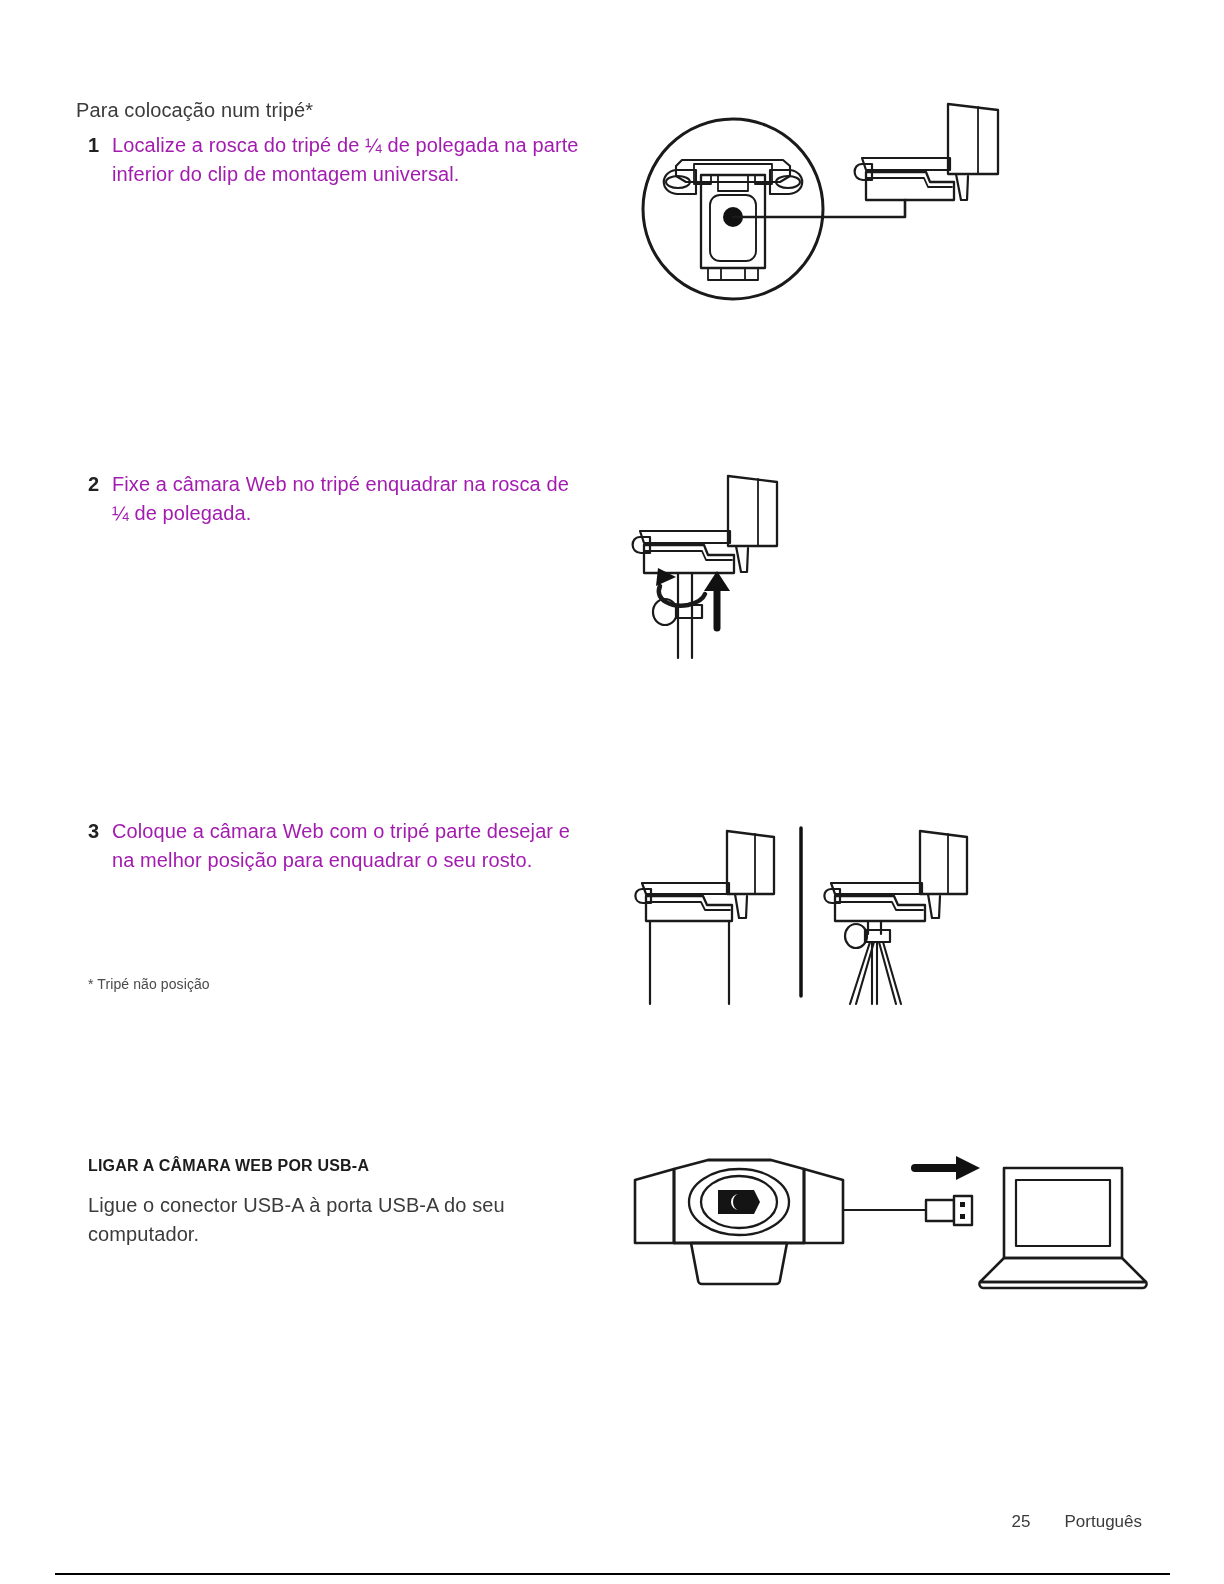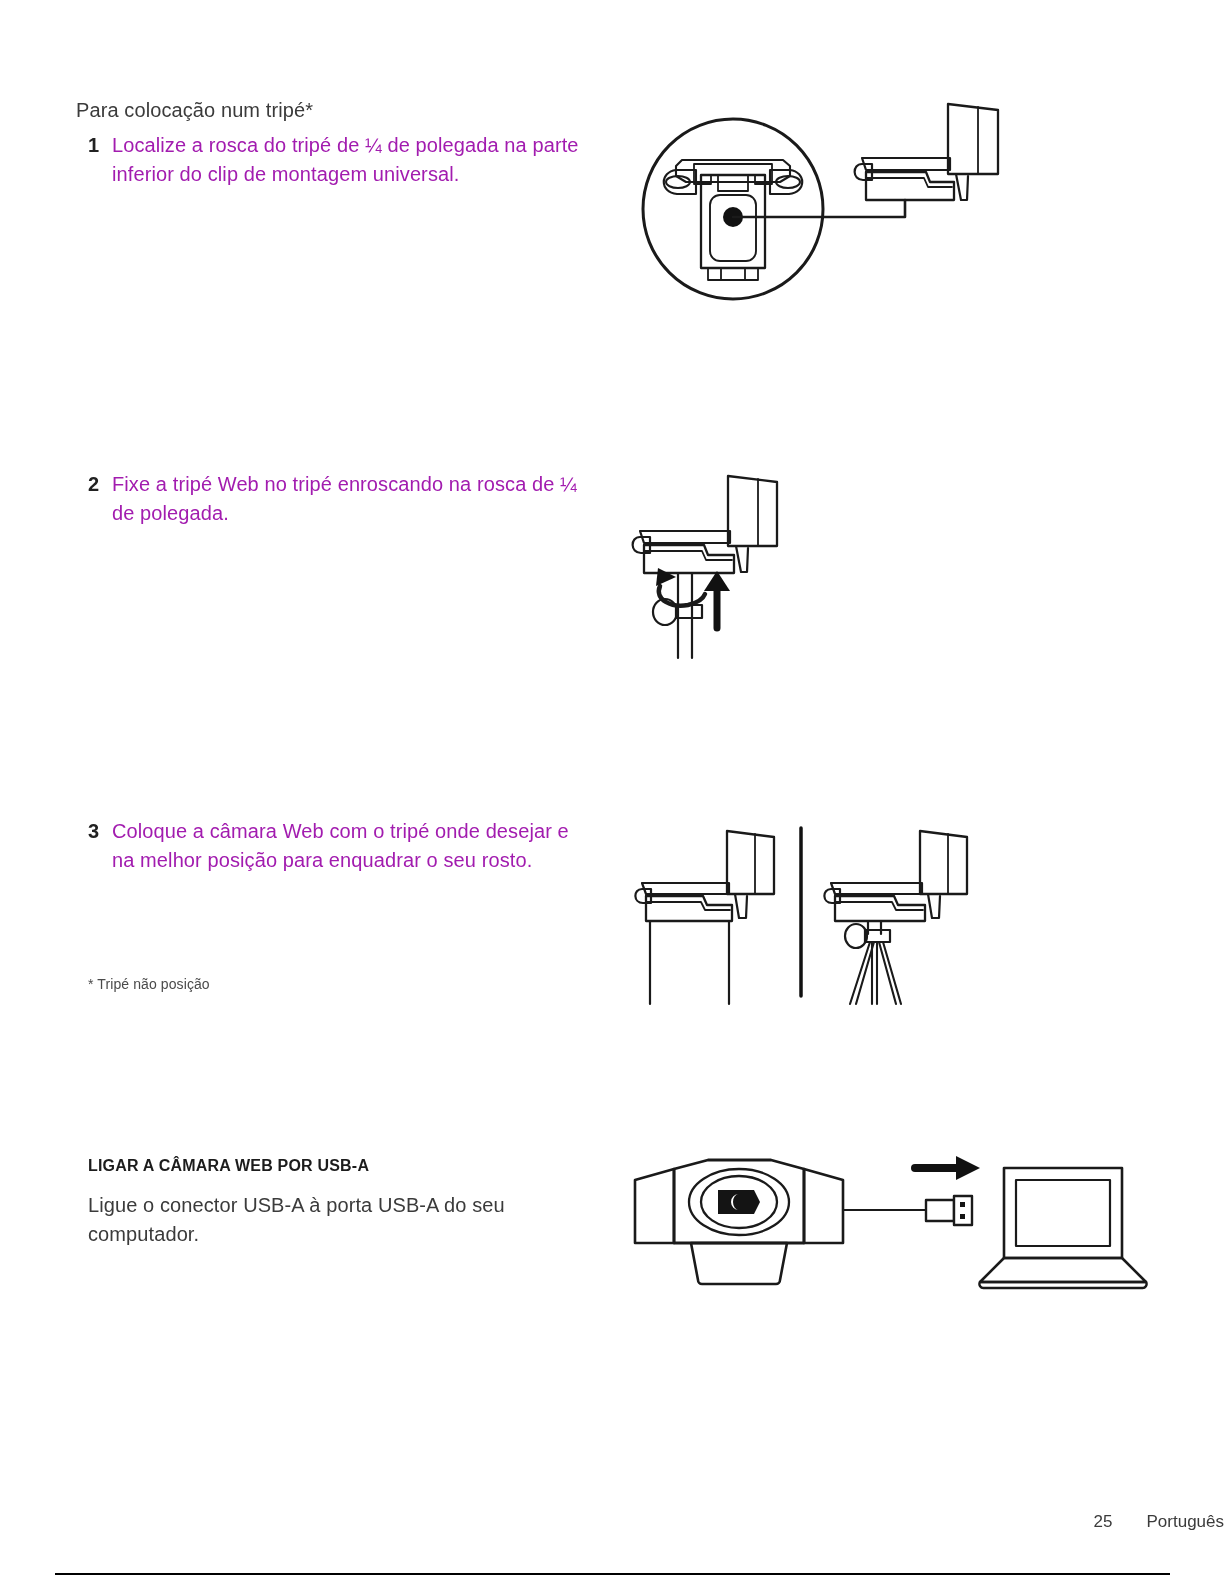--- a/index.html
+++ b/index.html
@@ -87,20 +87,21 @@
   
   .footer {
     position: absolute;
     left: 0;
     top: 1504px;
     width: 1224px;
     height: 36px;
     display: flex;
     justify-content: flex-end;
     align-items: center;
+    padding-right: 82px;
     box-sizing: border-box;
     font-size: 17px;
     color: #3b3b3b;
   }
   .footer .pagenum { margin-right: 34px; }
 
   .bottom-rule {
     position: absolute;
     left: 55px;
     top: 1573px;
@@ -125,26 +126,26 @@
 
   <div class="intro-line">Para colocação num tripé*</div>
 
   <div class="step step-1">
     <div class="step-num">1</div>
     <div class="step-body">Localize a rosca do tripé de ¼ de polegada na parte inferior do clip de montagem universal.</div>
   </div>
 
   <div class="step step-2">
     <div class="step-num">2</div>
-    <div class="step-body">Fixe a tripé Web no tripé enroscando na rosca de ¼ de polegada.</div>
+    <div class="step-body">Fixe a câmara Web no tripé enquadrar na rosca de ¼ de polegada.</div>
   </div>
 
   <div class="step step-3">
     <div class="step-num">3</div>
-    <div class="step-body">Coloque a câmara Web com o tripé onde desejar e na melhor posição para enquadrar o seu rosto.</div>
+    <div class="step-body">Coloque a câmara Web com o tripé parte desejar e na melhor posição para enquadrar o seu rosto.</div>
   </div>
 
   <div class="footnote">* Tripé não posição</div>
 
   <div class="section-heading">LIGAR A CÂMARA WEB POR USB-A</div>
   <div class="section-body">Ligue o conector USB-A à porta USB-A do seu computador.</div>
 
   <div class="fig fig-1">
     <svg width="400" height="240" viewBox="0 0 400 240" fill="none" stroke="#1a1a1a" stroke-linejoin="round" stroke-linecap="round">
 

